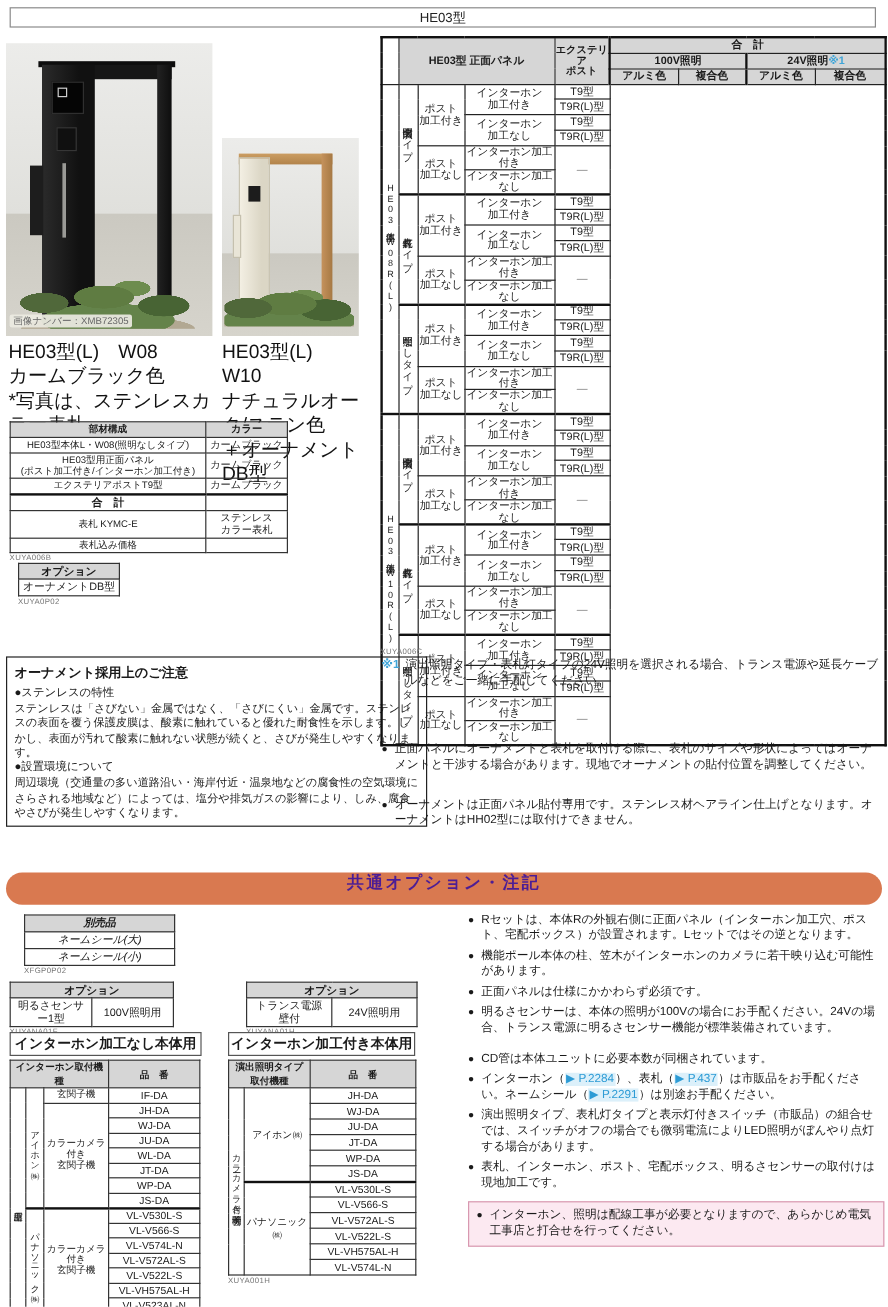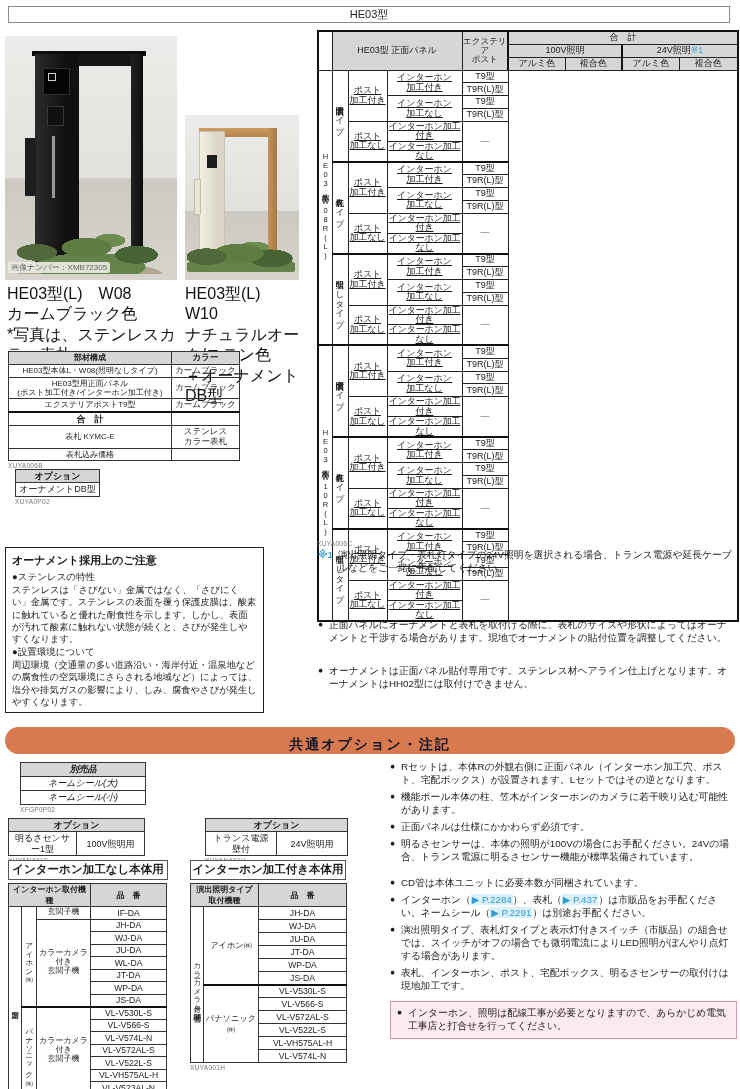--- a/index.html
+++ b/index.html
@@ -61,35 +61,35 @@
   #components table { width:231px; table-layout:fixed; border:1.5px solid #222; }
   #components td.nm { width:163px; white-space:pre-line; font-size:8px; }
   #components td.cl { width:68px;  white-space:pre-line; font-size:8.5px; }
   #components tr.total td { border-top:2px solid #111; font-weight:bold; font-size:9px; }
 
   #opt-ornament { left:15px; top:469px; width:85px; }
   #opt-ornament table { width:85px; border:1.2px solid #222; }
   #opt-ornament td { font-size:9px; }
 
   
-  #notice { left:5px; top:547px; width:259px; border:1px solid #222; padding:5px 6px 4px; }
+  #notice { left:5px; top:547px; width:351px; border:1px solid #222; padding:5px 6px 4px; }
   #notice .nt-title { font-weight:bold; font-size:11px; margin-bottom:3px; }
   #notice .nt-head  { font-size:9.5px; }
   #notice .nt-body  { font-size:9.3px; line-height:1.33; }
 
   
   #spec-wrap { left:317px; top:30px; }
   .spec { table-layout:fixed; width:420px; border:2px solid #111; }
   .spec td { border:1px solid #222; padding:0; text-align:center; vertical-align:middle;
              font-size:9px; line-height:1.05; overflow:hidden; }
-  .spec thead td { background:#D6D6D6; font-weight:normal; height:13px; }
+  .spec thead td { background:#D6D6D6; font-weight:bold; height:13px; }
   .spec thead .h-post { white-space:pre-line; border-right:2px solid #111; font-size:8.5px; }
   .spec thead .h-24 { border-left:2px solid #111; }
   .spec tbody tr { height:12.88px; }
-  .c-post, .c-ip { white-space:pre-line; font-size:8.5px;text-decoration:underline; }
+  .c-post, .c-ip { white-space:pre-line; font-size:8.5px; }
   .c-small { font-size:7.3px; letter-spacing:-0.2px; }
   .c-model { font-size:9px; }
   .c-dash  { color:#777; }
   .c-price { background:#fff; border-left:2px solid #111; }
   .group-start td, .block-start td { border-top:2px solid #111; }
   .vtext { writing-mode:vertical-rl; text-orientation:upright; line-height:1;
            letter-spacing:0; display:inline-block; }
   .c-block .vtext { font-size:7.5px; }
   .c-type  .vtext { font-size:8.5px; }
   .blue { color:#3FA5D8; }
@@ -100,22 +100,22 @@
   .note-li { position:relative; padding-left:11px; font-size:9.8px; line-height:1.32;
              margin-bottom:4px; }
   .note-li::before { content:"●"; position:absolute; left:0; top:0; font-size:8.5px; }
   #footnote { left:318px; top:549px; width:418px; display:flex; font-size:9.8px; line-height:1.32; }
   #footnote .fn-mark { flex:0 0 20px; font-weight:bold; }
   #orn-notes { left:318px; top:599px; width:418px; }
   #orn-notes .note-li { margin-bottom:9px;margin-top:20px; }
 
   
   #banner { left:5px; top:727px; width:730px; height:27px; background:#D97950;
-            border-radius:14px; display:flex; align-items:flex-end; justify-content:center;
-            color:#0f172a; font-weight:bold; font-size:14px; letter-spacing:2px;font-family:Liberation Serif, serif; }
+            border-radius:14px; display:flex; align-items:flex-start; justify-content:center;
+            color:#4c1d95; font-weight:bold; font-size:14px; letter-spacing:2px;font-family:Liberation Serif, serif; }
 
   
   #besales { left:20px; top:762px; width:126px; }
   #besales table { width:126px; border:1.2px solid #222;font-style:italic; }
   #besales td { height:14px; }
   #opt-sensor { left:8px; top:818px; width:137px; }
   #opt-sensor table { width:137px; table-layout:fixed; border:1.2px solid #222; }
   #opt-trans { left:205px; top:818px; width:143px; }
   #opt-trans table { width:143px; table-layout:fixed; border:1.2px solid #222; }
   .opt-name { font-size:9px; } .opt-use { font-size:8px; }

